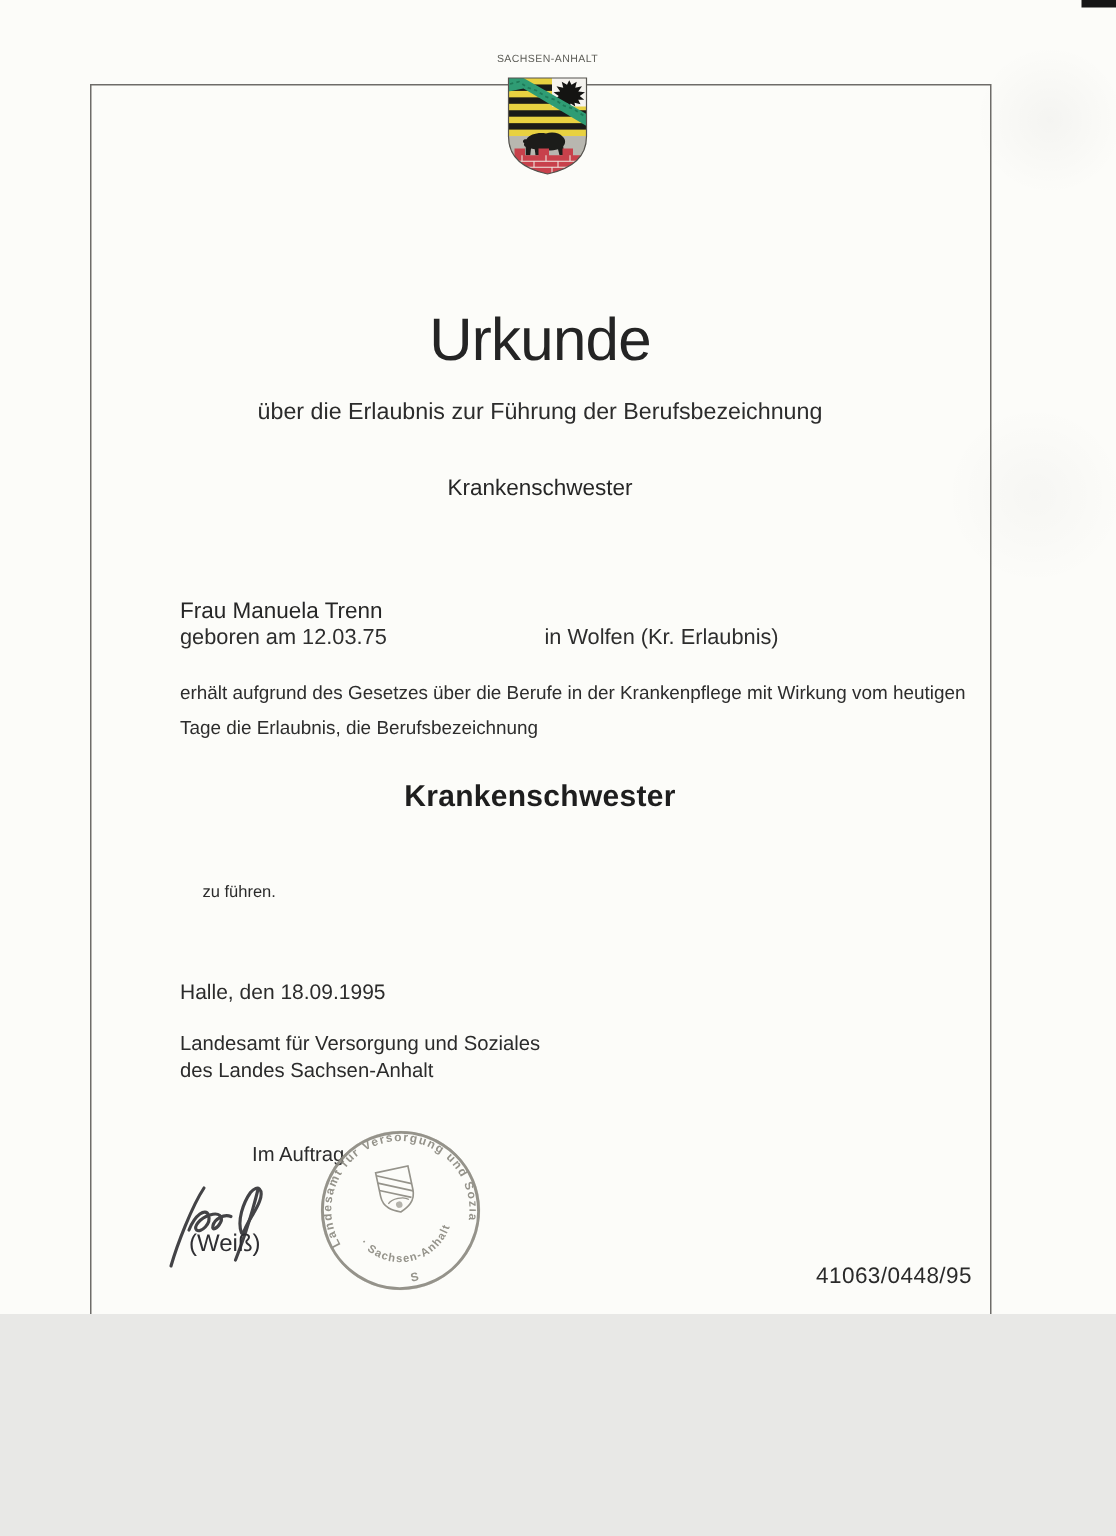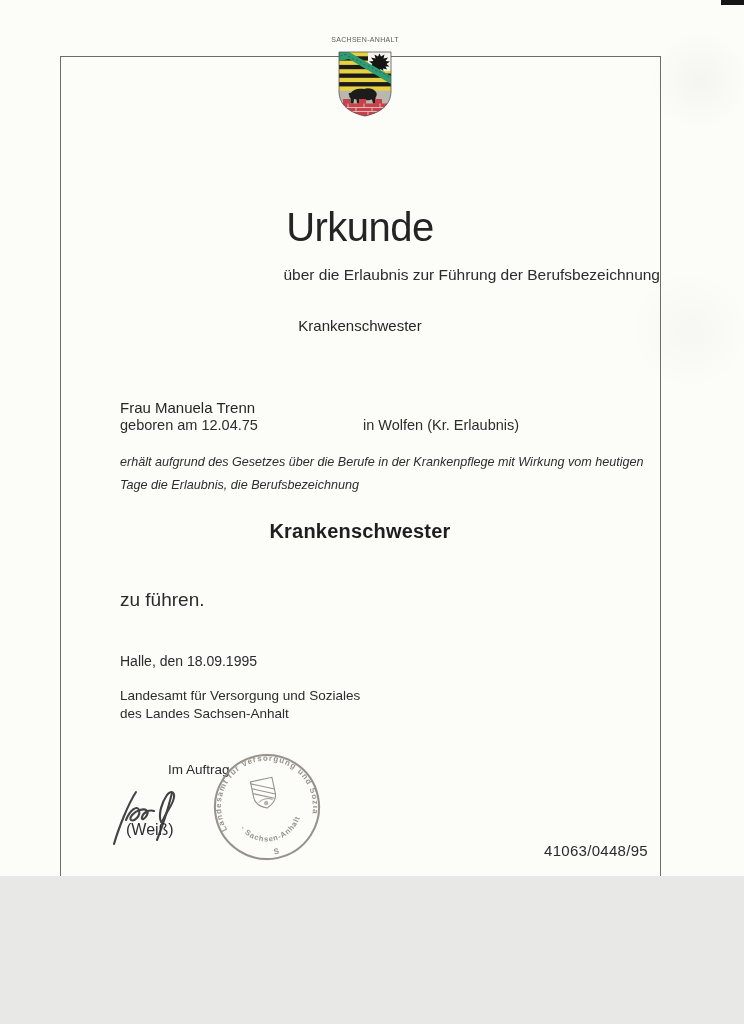--- a/index.html
+++ b/index.html
@@ -18,31 +18,31 @@
   .frame{position:absolute;left:60px;top:56px;width:599px;height:900px;border:1.6px solid #6e6c69;}
   .emblem-label{
     position:absolute;left:322px;top:36px;width:86px;text-align:center;
     font-size:7px;letter-spacing:.3px;color:#5d5d57;
   }
   .coat{position:absolute;left:338px;top:51px;width:54px;height:66px;}
   .title{
     position:absolute;left:60px;top:204px;width:600px;margin:0;text-align:center;
     font-size:40px;font-weight:400;letter-spacing:-.5px;color:#242424;line-height:46px;
   }
-  .subtitle{position:absolute;left:60px;top:266px;width:600px;text-align:right;font-size:15.5px;color:#2c2c2c;}
+  .subtitle{position:absolute;left:60px;top:266px;width:600px;text-align:center;font-size:15.5px;color:#2c2c2c;}
   .prof-small{position:absolute;left:60px;top:317px;width:600px;text-align:center;font-size:15px;color:#262626;}
   .name{position:absolute;left:120px;top:399px;font-size:15px;color:#262626;}
   .birth-row{position:absolute;left:120px;top:417px;width:480px;font-size:14.5px;color:#2d2d2d;}
   .birthplace{position:absolute;left:243px;top:0;}
-  .body-par{position:absolute;left:120px;top:451px;width:530px;font-size:12.6px;line-height:22.5px;color:#2d2d2d;font-style:italic;}
+  .body-par{position:absolute;left:120px;top:451px;width:530px;font-size:12.6px;line-height:22.5px;color:#2d2d2d;}
   .prof-bold{
     position:absolute;left:60px;top:520px;width:600px;text-align:center;
     font-size:20px;font-weight:bold;letter-spacing:.2px;color:#1e1e1e;
   }
-  .closing{position:absolute;left:120px;top:589px;font-size:19px;}
+  .closing{position:absolute;left:135px;top:589px;font-size:11px;}
   .place-date{position:absolute;left:120px;top:653px;font-size:14px;text-align:right;}
   .authority{position:absolute;left:120px;top:687px;font-size:13.5px;line-height:18px;}
   .im-auftrag{position:absolute;left:129px;top:762px;font-size:13.5px;margin-left:39px;}
   .signature-svg{position:absolute;left:106px;top:780px;width:82px;height:70px;}
   .signer{position:absolute;left:126px;top:821px;font-size:16px;color:#2f2f33;}
   .stamp-svg{position:absolute;left:205px;top:745px;width:124px;height:124px;opacity:.92;}
   .refnum{position:absolute;left:544px;top:842px;font-size:15px;letter-spacing:.3px;color:#2a2a2a;}
 </style>
 </head>
 <body>
@@ -93,21 +93,21 @@
 
   <h1 class="title">Urkunde</h1>
 
   <div class="subtitle">über die Erlaubnis zur Führung der Berufsbezeichnung</div>
 
   <div class="prof-small">Krankenschwester</div>
 
   <div class="name">Frau Manuela Trenn</div>
 
   <div class="birth-row">
-    <span>geboren am 12.04.75</span>
+    <span>geboren am 12.03.75</span>
     <span class="birthplace">in Wolfen (Kr. Erlaubnis)</span>
   </div>
 
   <div class="body-par">
     <div>erhält aufgrund des Gesetzes über die Berufe in der Krankenpflege mit Wirkung vom heutigen</div>
     <div>Tage die Erlaubnis, die Berufsbezeichnung</div>
   </div>
 
   <div class="prof-bold">Krankenschwester</div>
 

